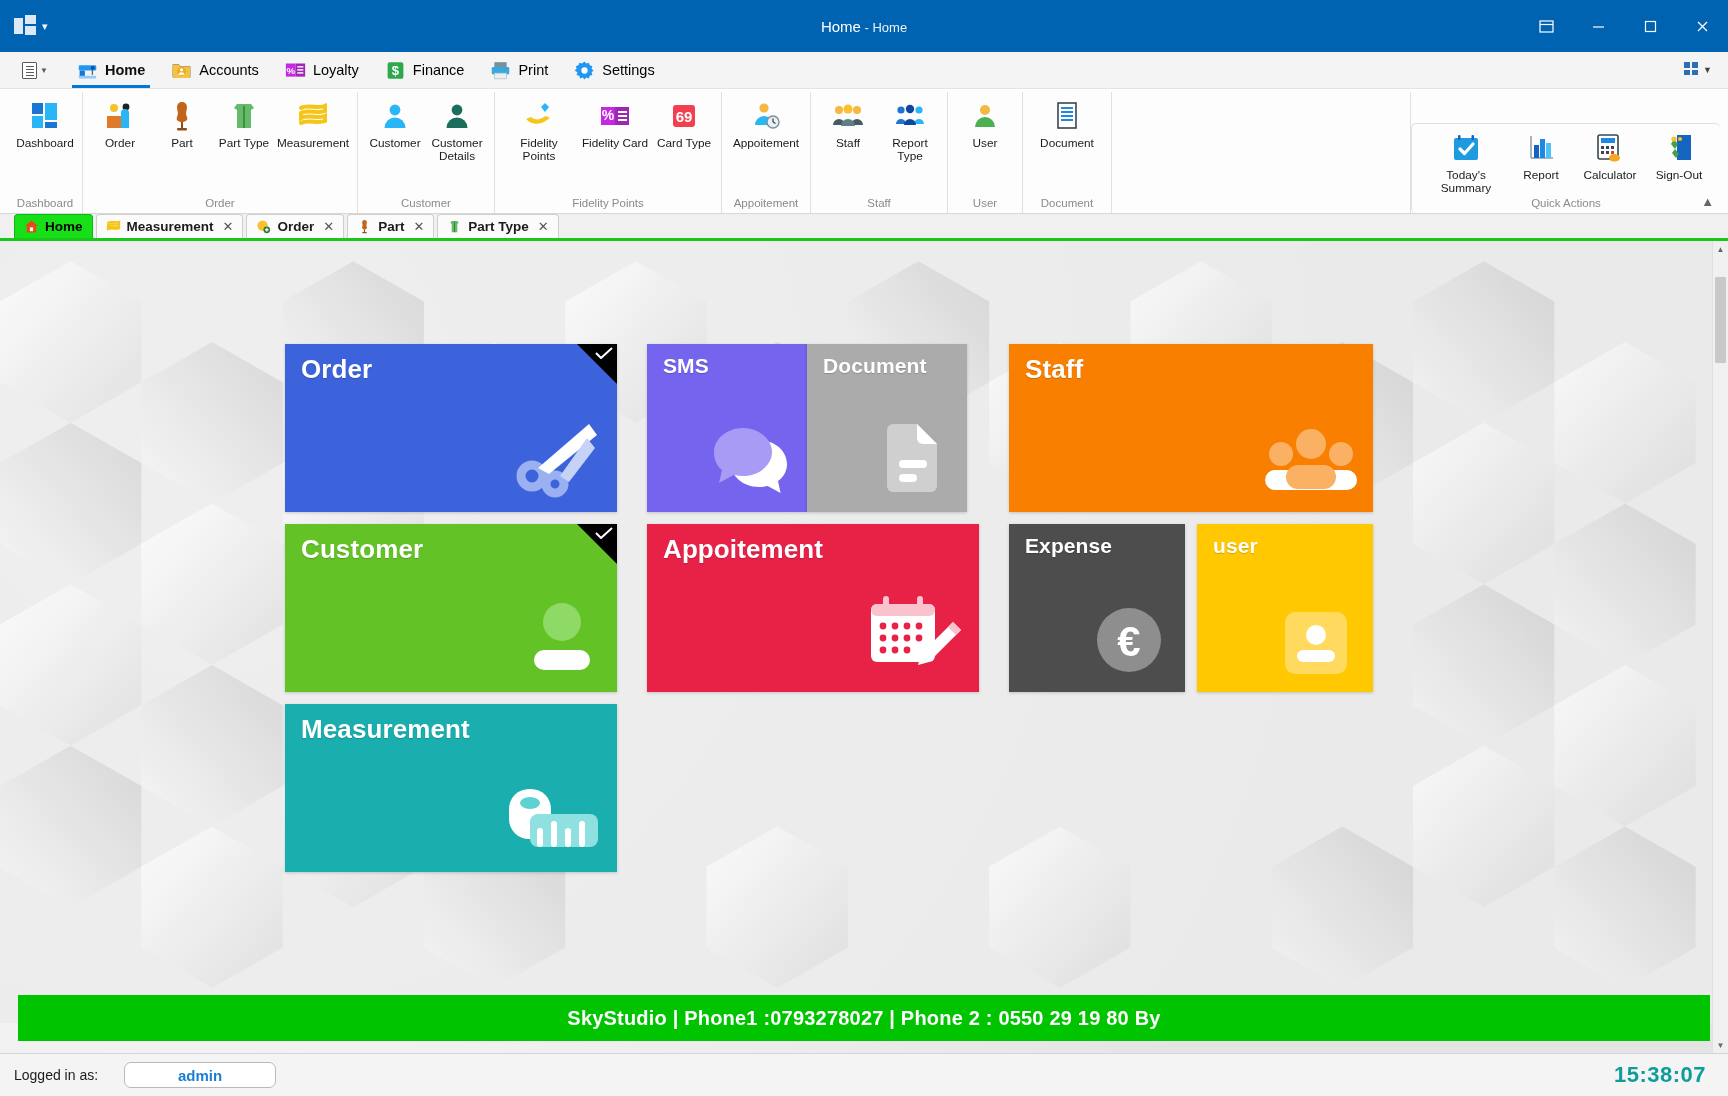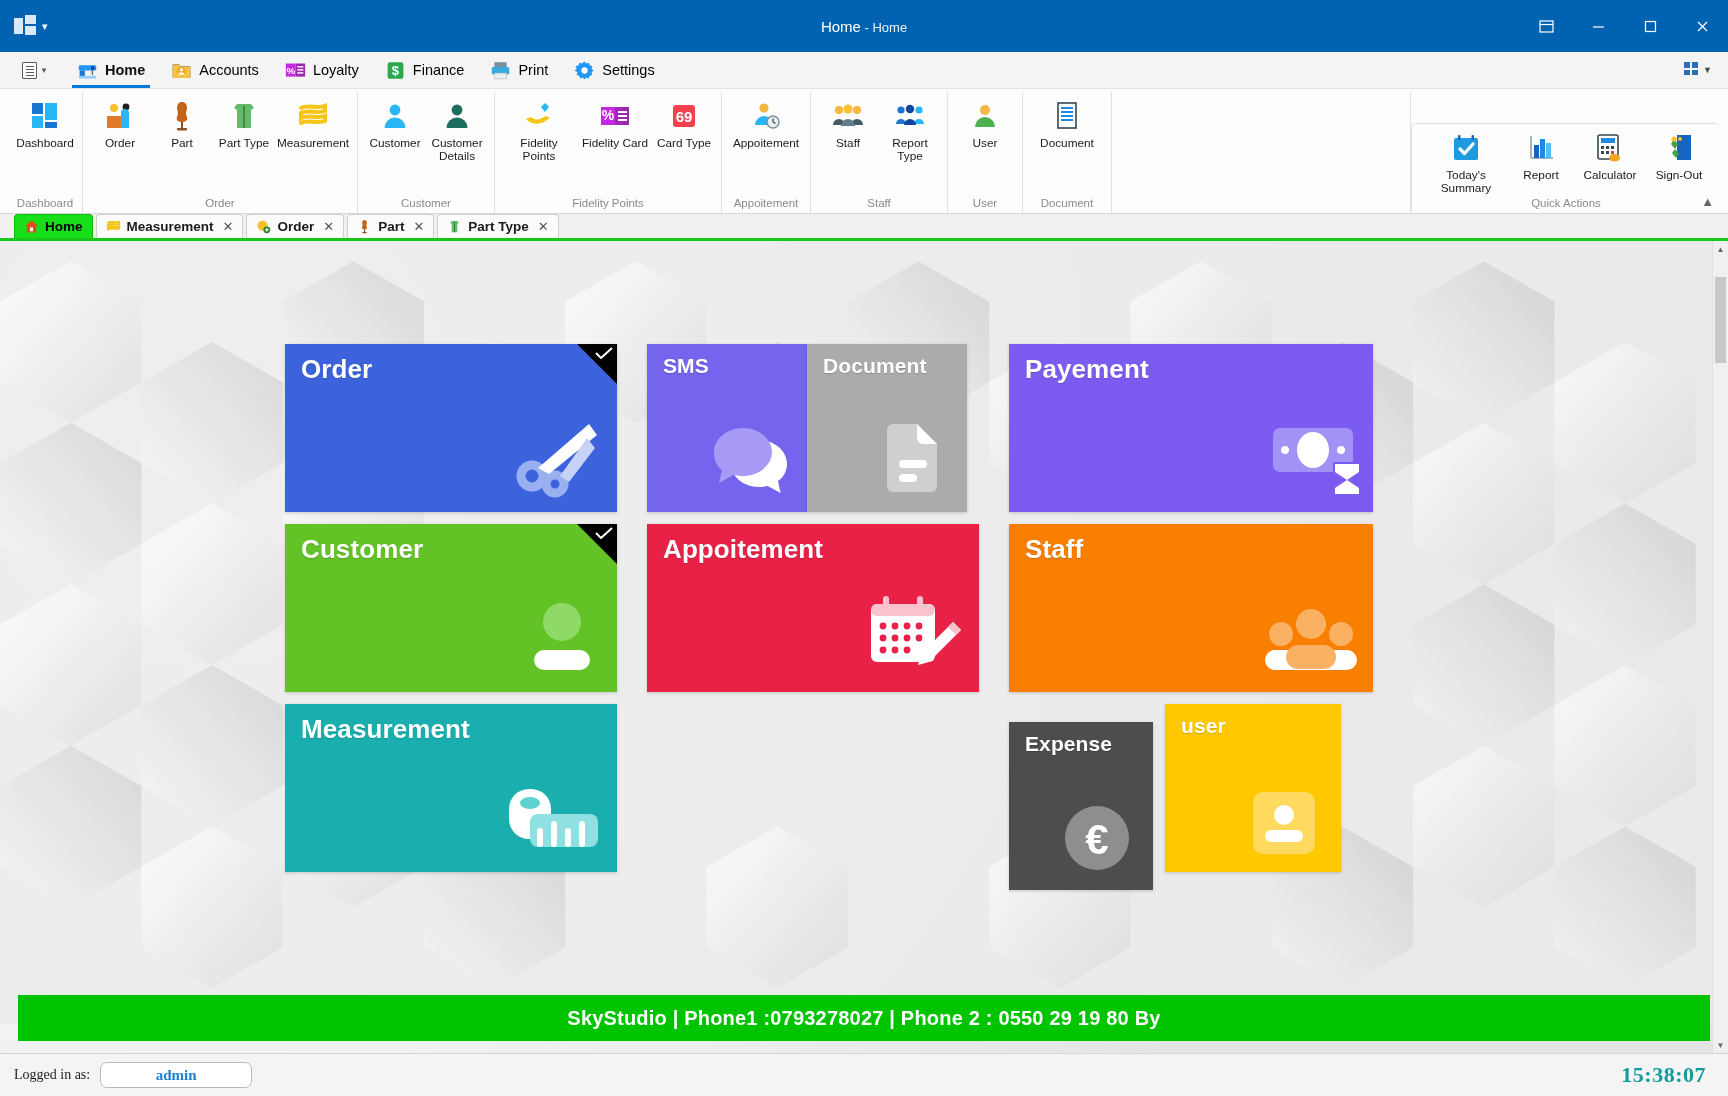--- a/index.html
+++ b/index.html
@@ -155,21 +155,21 @@
   
   .banner {
     position: absolute; left: 18px; right: 18px; bottom: 12px; height: 46px;
     background: #00c400; display: flex; align-items: center; justify-content: center;
     color: #fff; font-size: 20px; font-weight: bold; letter-spacing: .2px;
   }
 
   
   .statusbar {
     flex: 0 0 39px; background: #f4f4f4; border-top: 1px solid #d5d5d5;
-    display: flex; align-items: center; padding: 8px 14px; gap: 10px; font-family: Liberation Serif, serif;
+    display: flex; align-items: center; padding: 8px 14px; gap: 26px;
   }
   .status-label { font-size: 14px; color: #1b1b1b; }
   .status-user {
     width: 152px; height: 26px; background: #fff; border: 1px solid #b9b9b9;
     border-radius: 7px; display: flex; align-items: center; justify-content: center;
     color: #1a7fd4; font-weight: bold; font-size: 15px;
   }
   .status-clock {
     margin-left: auto; font-size: 22px; font-weight: bold; color: #0e9c9c;
     letter-spacing: .5px; padding-right: 8px;
@@ -800,49 +800,36 @@
                     <circle cx="40" cy="56" r="3.4"></circle>
                 </g>
                 <path d="M86 28l8 8-32 32-11 3 3-11z" fill="#fff"></path>
                 <path d="M86 28l8 8-5 5-8-8z" fill="#F9C2CC"></path>
               </svg>
             </span>
           </div>
         </div>
 
         <div class="col">
-          <div class="tile big" style="width:364px;height:168px;background:#7C5CF0;margin-bottom:12px;">
-            <span class="tname">Payement</span>
-            <span class="tglyph" style="right:10px;bottom:14px;">
-              <svg width="92" height="76" viewBox="0 0 92 76">
-                <rect x="2" y="10" width="80" height="44" rx="7" fill="#A392F6"></rect>
-                <ellipse cx="42" cy="32" rx="16" ry="18" fill="#fff"></ellipse>
-                <circle cx="14" cy="32" r="4" fill="#fff"></circle>
-                  <circle cx="70" cy="32" r="4" fill="#fff"></circle>
-                <path d="M62 44h28v30H62z" fill="#7C5CF0"></path>
-                <path d="M64 46h24v8l-12 8 12 8v8H64v-8l12-8-12-8z" fill="#fff"></path>
-              </svg>
-            </span>
-          </div>
 
           <div class="tile big" style="width:364px;height:168px;background:#F97F00;margin-bottom:12px;">
             <span class="tname">Staff</span>
             <span class="tglyph" style="right:14px;bottom:16px;">
               <svg width="96" height="70" viewBox="0 0 96 70">
                 <circle cx="48" cy="22" r="15" fill="#FBB164"></circle>
                 <circle cx="18" cy="32" r="12" fill="#FBB164"></circle>
                 <circle cx="78" cy="32" r="12" fill="#FBB164"></circle>
                 <rect x="2" y="48" width="92" height="20" rx="10" fill="#fff"></rect>
                 <rect x="23" y="43" width="50" height="24" rx="12" fill="#FBB164"></rect>
               </svg>
             </span>
           </div>
 
           <div style="display:flex;gap:12px;">
-            <div class="tile sm" style="width:144px;height:168px;background:#4D4D4D;margin-top:18px;">
+            <div class="tile sm" style="width:176px;height:168px;background:#4D4D4D;">
               <span class="tname">Expense</span>
               <span class="tglyph" style="right:22px;bottom:14px;">
                 <svg width="68" height="68" viewBox="0 0 68 68">
                   <circle cx="34" cy="34" r="32" fill="#8E8E8E"></circle>
                   <text x="34" y="50" font-size="42" fill="#fff" text-anchor="middle" font-family="Liberation Sans, sans-serif" font-weight="bold">€</text>
                 </svg>
               </span>
             </div>
             <div class="tile sm" style="width:176px;height:168px;background:#FFC800;">
               <span class="tname">user</span>

